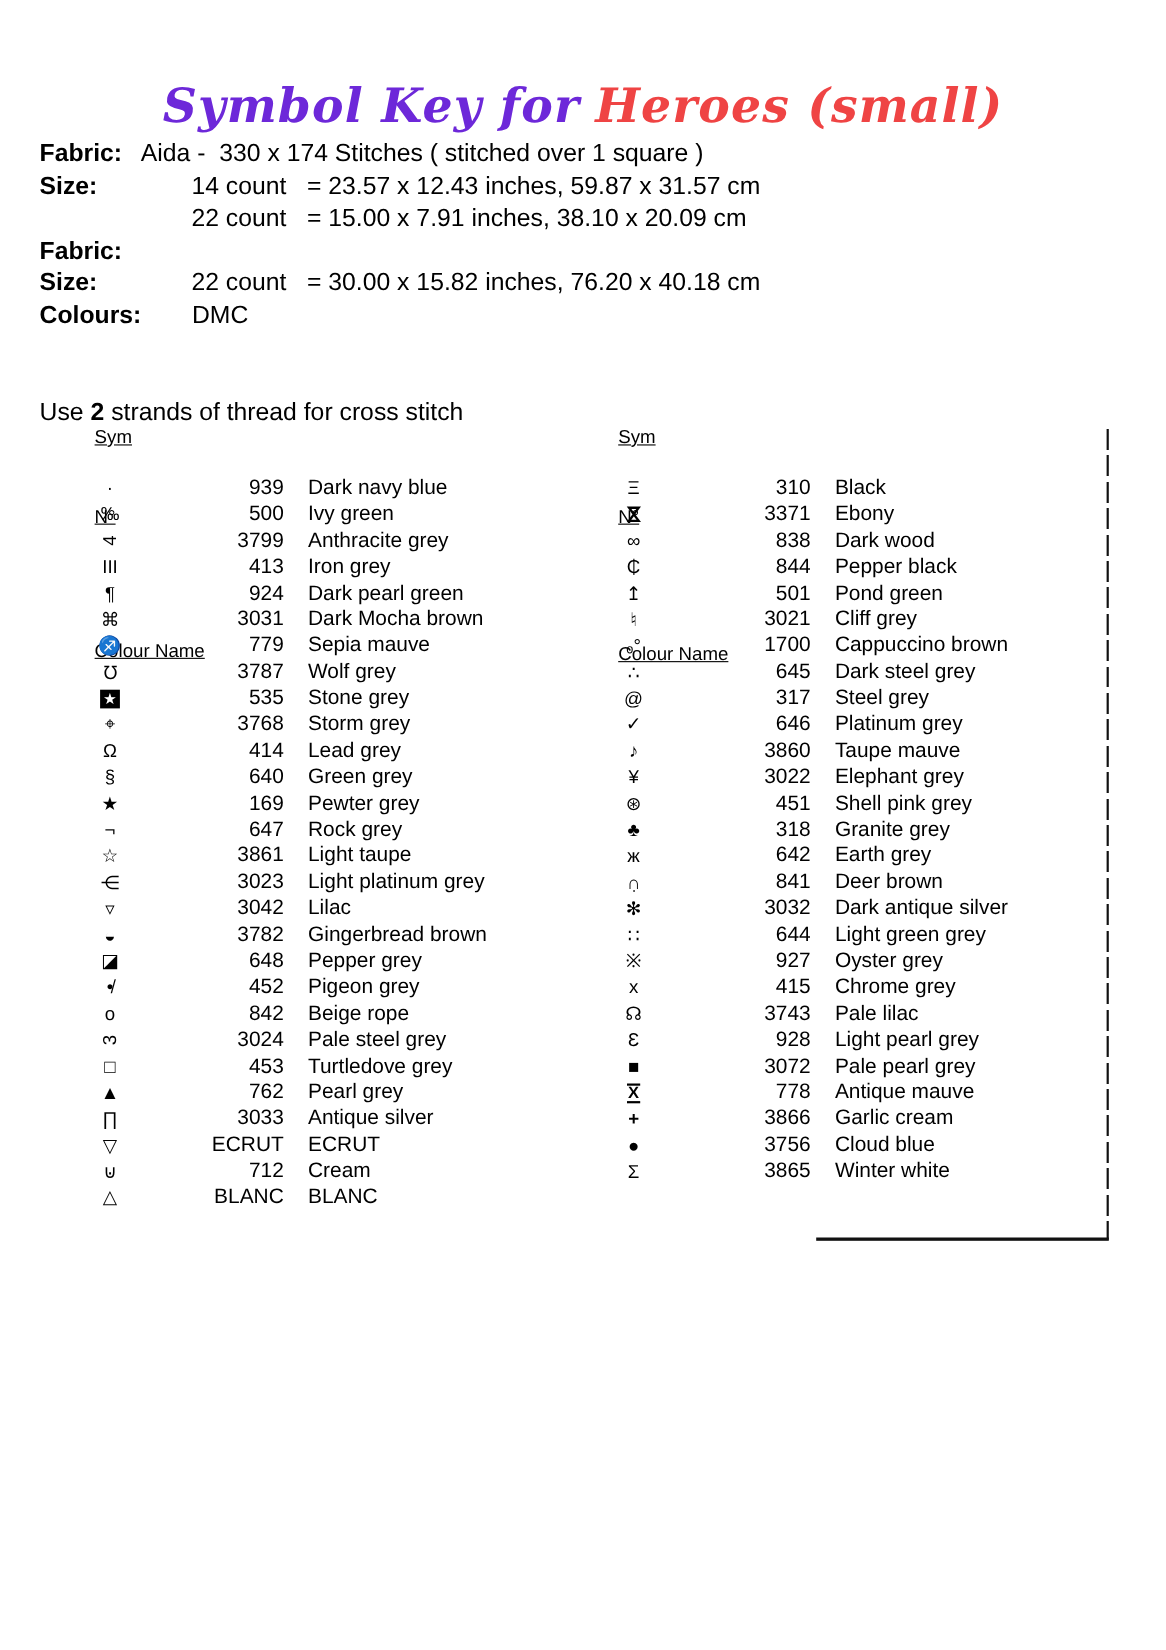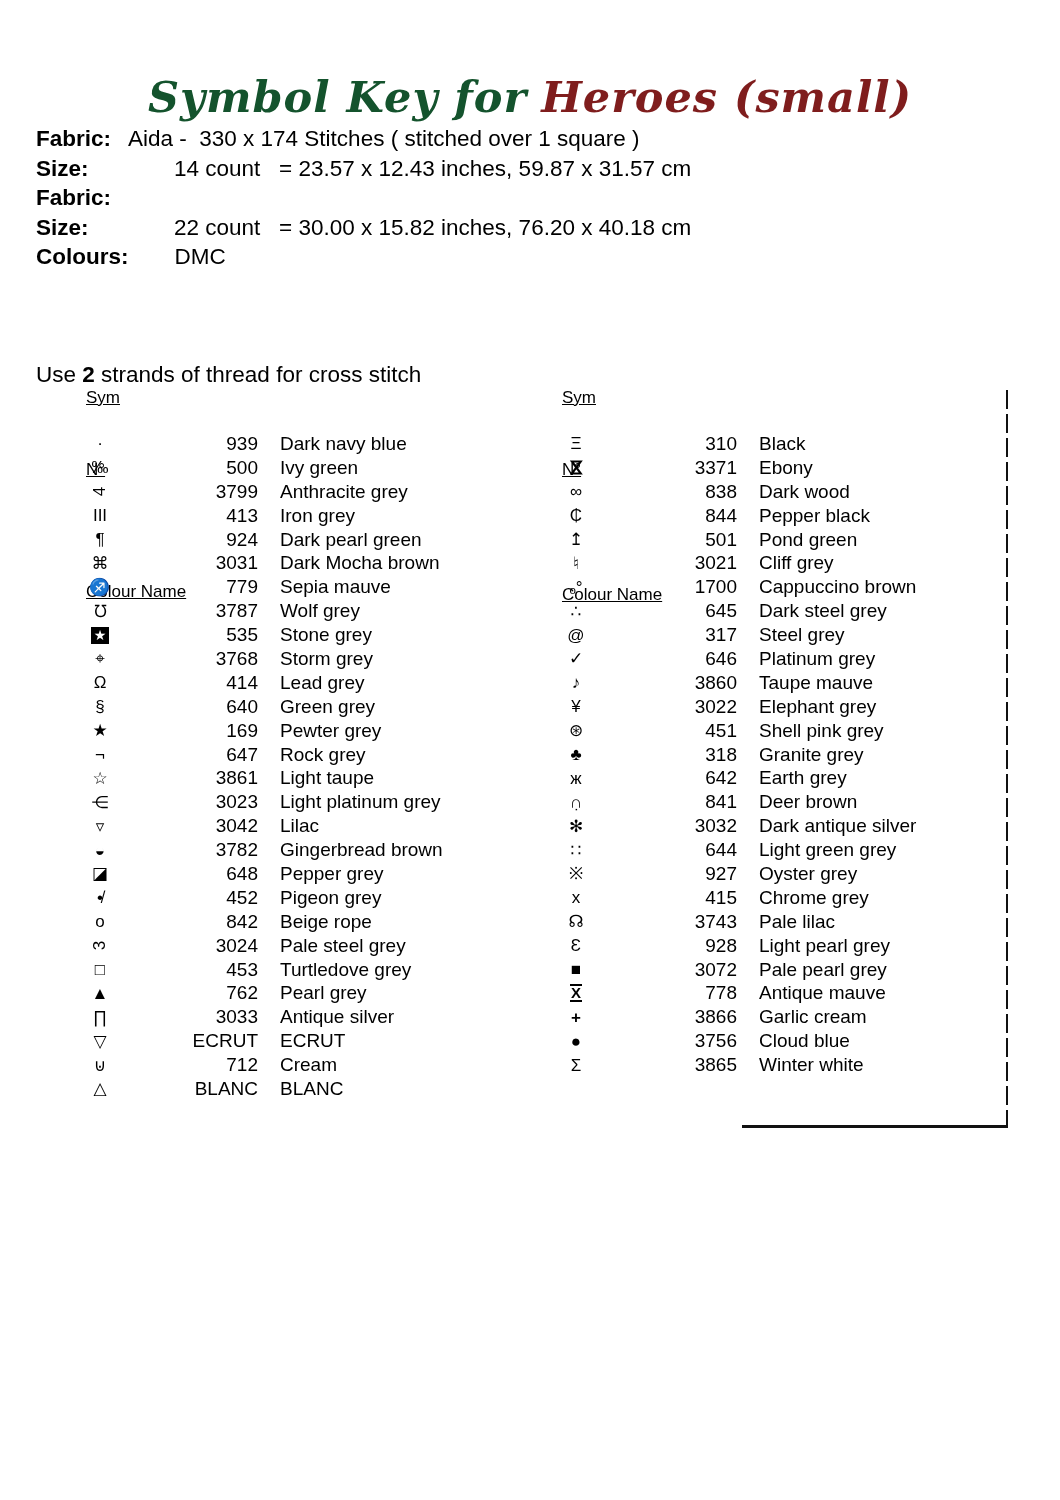--- a/index.html
+++ b/index.html
@@ -51,25 +51,26 @@
   .vline {
     position:absolute; left:1006px; top:390px; width:2px; height:737px;
     background:repeating-linear-gradient(to bottom, #111 0 19px, #fff 19px 24px);
   }
   .hline { position:absolute; left:742px; top:1125px; width:266px; height:3px; background:#111; }
 </style>
 </head>
 <body>
 
 <div class="page">
-  <h1 class="title"><span class="t-prefix" style="color: #14532d;">Symbol Key for</span><span class="t-name" style="color: #7f1d1d;">Heroes (small)</span></h1>
+  <h1 class="title"><span class="t-prefix" style="color: #6d28d9;">Symbol Key for</span><span class="t-name" style="color: #ef4444;">Heroes (small)</span></h1>
 
   <div class="info" id="info">
       <div class="info-line"><span class="info-label">Fabric:</span><span class="info-text">Aida -  330 x 174 Stitches ( stitched over 1 square )</span></div>
       <div class="info-line"><span class="info-label">Size:</span><span class="info-text count">14 count   = 23.57 x 12.43 inches, 59.87 x 31.57 cm</span></div>
+      <div class="info-line"><span class="info-label"></span><span class="info-text count">22 count   = 15.00 x 7.91 inches, 38.10 x 20.09 cm</span></div>
       <div class="info-line"><span class="info-label">Fabric:</span></div>
       <div class="info-line"><span class="info-label">Size:</span><span class="info-text count">22 count   = 30.00 x 15.82 inches, 76.20 x 40.18 cm</span></div>
       <div class="info-line"><span class="info-label">Colours:</span><span class="info-text count">DMC</span></div>
     </div>
 
   <div class="strands"><span>Use </span><b>2</b><span> strands of thread for cross stitch</span></div>
 
   <div class="half" id="left-half">
       <div class="hdr-row">
         <span class="h h-sym">Sym</span>

